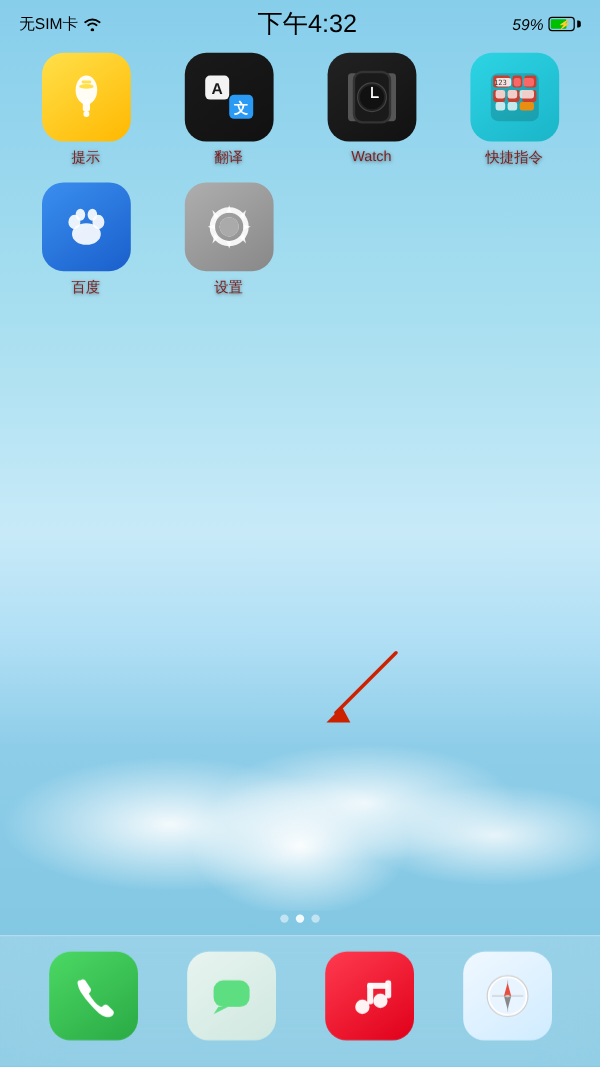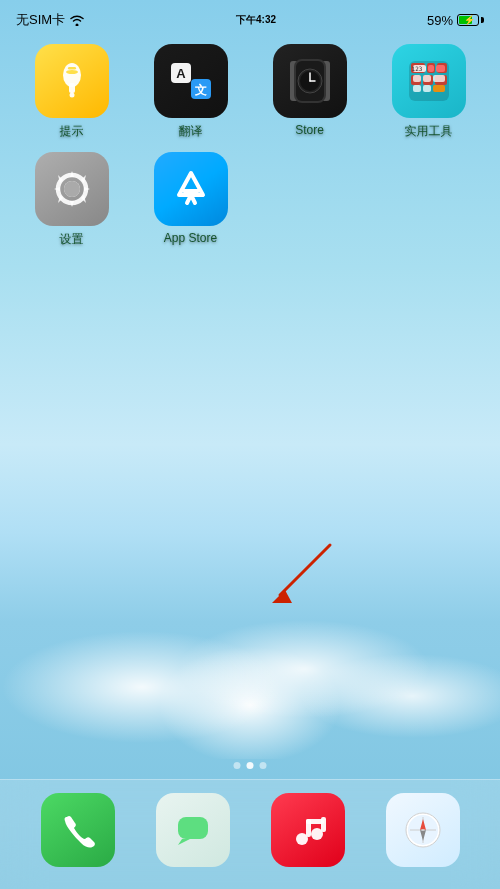--- a/index.html
+++ b/index.html
@@ -39,22 +39,22 @@
       display: flex;
       justify-content: space-between;
       align-items: center;
       padding: 8px 16px 4px;
       height: 36px;
       color: #000;
       font-size: 13px;
       font-weight: 500;
     }
     .status-left { display: flex; align-items: center; gap: 4px; }
-    .status-center { font-weight: 700; font-size: 10px; }
-    .status-right { display: flex; align-items: center; gap: 4px; }
+    .status-center { font-weight: 400; font-size: 21px; }
+    .status-right { display: flex; align-items: center; gap: 4px; font-style: italic; }
     .battery-icon {
       display: inline-flex;
       align-items: center;
       gap: 2px;
     }
     .battery-body {
       width: 22px; height: 12px;
       border: 1.5px solid #000;
       border-radius: 3px;
       position: relative;
@@ -100,21 +100,21 @@
       height: 74px;
       border-radius: 18px;
       display: flex;
       align-items: center;
       justify-content: center;
       position: relative;
       overflow: hidden;
     }
     .app-label {
       font-size: 12px;
-      color: #14532d;
+      color: #7f1d1d;
       text-shadow: 0 1px 3px rgba(0,0,0,0.5);
       text-align: center;
       font-weight: 400;
     }
 
     
     .icon-reminders {
       background: linear-gradient(145deg, #ffe04a, #ffb800);
     }
     
@@ -287,21 +287,21 @@
         <rect x="10" y="4" width="32" height="44" rx="8" fill="#333"></rect>
         <rect x="12" y="6" width="28" height="40" rx="6" fill="#1a1a1a"></rect>
 
         <circle cx="26" cy="26" r="12" fill="#222" stroke="#444" stroke-width="1"></circle>
         <circle cx="26" cy="26" r="10" fill="#111"></circle>
 
         <line x1="26" y1="26" x2="26" y2="18" stroke="#fff" stroke-width="1.5" stroke-linecap="round"></line>
         <line x1="26" y1="26" x2="31" y2="26" stroke="#fff" stroke-width="1.5" stroke-linecap="round"></line>
       </svg>
     </div>
-    <span class="app-label">Store</span>
+    <span class="app-label">Watch</span>
   </div>
 
   <div class="app-item">
     <div class="app-icon icon-utilities">
       <svg width="52" height="52" viewBox="0 0 52 52">
 
         <rect x="8" y="8" width="14" height="10" rx="2" fill="#e74c3c"></rect>
         <rect x="24" y="8" width="8" height="10" rx="2" fill="#e74c3c"></rect>
         <rect x="34" y="8" width="10" height="10" rx="2" fill="#e74c3c"></rect>
         <rect x="8" y="20" width="10" height="10" rx="2" fill="#e74c3c"></rect>
@@ -314,23 +314,36 @@
         <rect x="33" y="10" width="9" height="7" rx="2" fill="#ff6b6b" opacity="0.9"></rect>
         <rect x="10" y="20" width="8" height="7" rx="2" fill="#fff" opacity="0.75"></rect>
         <rect x="20" y="20" width="8" height="7" rx="2" fill="#fff" opacity="0.75"></rect>
         <rect x="30" y="20" width="12" height="7" rx="2" fill="#fff" opacity="0.75"></rect>
         <rect x="10" y="30" width="8" height="7" rx="2" fill="#fff" opacity="0.75"></rect>
         <rect x="20" y="30" width="8" height="7" rx="2" fill="#fff" opacity="0.75"></rect>
         <rect x="30" y="30" width="12" height="7" rx="2" fill="#ff8c00" opacity="0.9"></rect>
         <text x="14" y="16" font-size="6" fill="#333" text-anchor="middle" font-family="monospace">123</text>
       </svg>
     </div>
-    <span class="app-label">实用工具</span>
-  </div>
-
+    <span class="app-label">快捷指令</span>
+  </div>
+
+  <div class="app-item">
+    <div class="app-icon icon-baidu">
+      <svg width="52" height="52" viewBox="0 0 52 52">
+
+        <ellipse cx="26" cy="32" rx="12" ry="9" fill="white" opacity="0.9"></ellipse>
+        <ellipse cx="16" cy="22" rx="5" ry="6" fill="white" opacity="0.9"></ellipse>
+        <ellipse cx="36" cy="22" rx="5" ry="6" fill="white" opacity="0.9"></ellipse>
+        <ellipse cx="21" cy="16" rx="4" ry="5" fill="white" opacity="0.9"></ellipse>
+        <ellipse cx="31" cy="16" rx="4" ry="5" fill="white" opacity="0.9"></ellipse>
+      </svg>
+    </div>
+    <span class="app-label">百度</span>
+  </div>
 
 
   <div class="app-item">
     <div class="app-icon icon-settings">
       <svg width="52" height="52" viewBox="0 0 52 52">
         <circle cx="26" cy="26" r="8" fill="white" opacity="0.9"></circle>
 
         <path d="M26 8 L28 14 L24 14 Z" fill="white" opacity="0.9"></path>
         <path d="M26 44 L28 38 L24 38 Z" fill="white" opacity="0.9"></path>
         <path d="M8 26 L14 28 L14 24 Z" fill="white" opacity="0.9"></path>
@@ -340,32 +353,20 @@
         <path d="M40 12 L35 17 L38 20 Z" fill="white" opacity="0.85"></path>
         <path d="M12 40 L17 35 L14 32 Z" fill="white" opacity="0.85"></path>
 
         <circle cx="26" cy="26" r="14" fill="none" stroke="white" stroke-width="4.5" opacity="0.9"></circle>
         <circle cx="26" cy="26" r="8" fill="#aaa"></circle>
       </svg>
     </div>
     <span class="app-label">设置</span>
   </div>
 
-  <div class="app-item">
-    <div class="app-icon icon-appstore">
-      <svg width="52" height="52" viewBox="0 0 52 52">
-
-        <path d="M26 10 L38 32 L14 32 Z" stroke="white" stroke-width="4" stroke-linejoin="round" fill="none"></path>
-        <line x1="19" y1="28" x2="33" y2="28" stroke="white" stroke-width="4" stroke-linecap="round"></line>
-        <line x1="26" y1="32" x2="22" y2="40" stroke="white" stroke-width="4" stroke-linecap="round"></line>
-        <line x1="26" y1="32" x2="30" y2="40" stroke="white" stroke-width="4" stroke-linecap="round"></line>
-      </svg>
-    </div>
-    <span class="app-label">App Store</span>
-  </div>
 
   <div class="app-item">
     <div style="width:74px;height:74px;"></div>
   </div>
 
 </div>
 
 <div class="arrow-annotation">
   <svg width="100" height="80" viewBox="0 0 100 80">
     <line x1="80" y1="10" x2="30" y2="60" stroke="#cc2200" stroke-width="3" stroke-linecap="round"></line>

